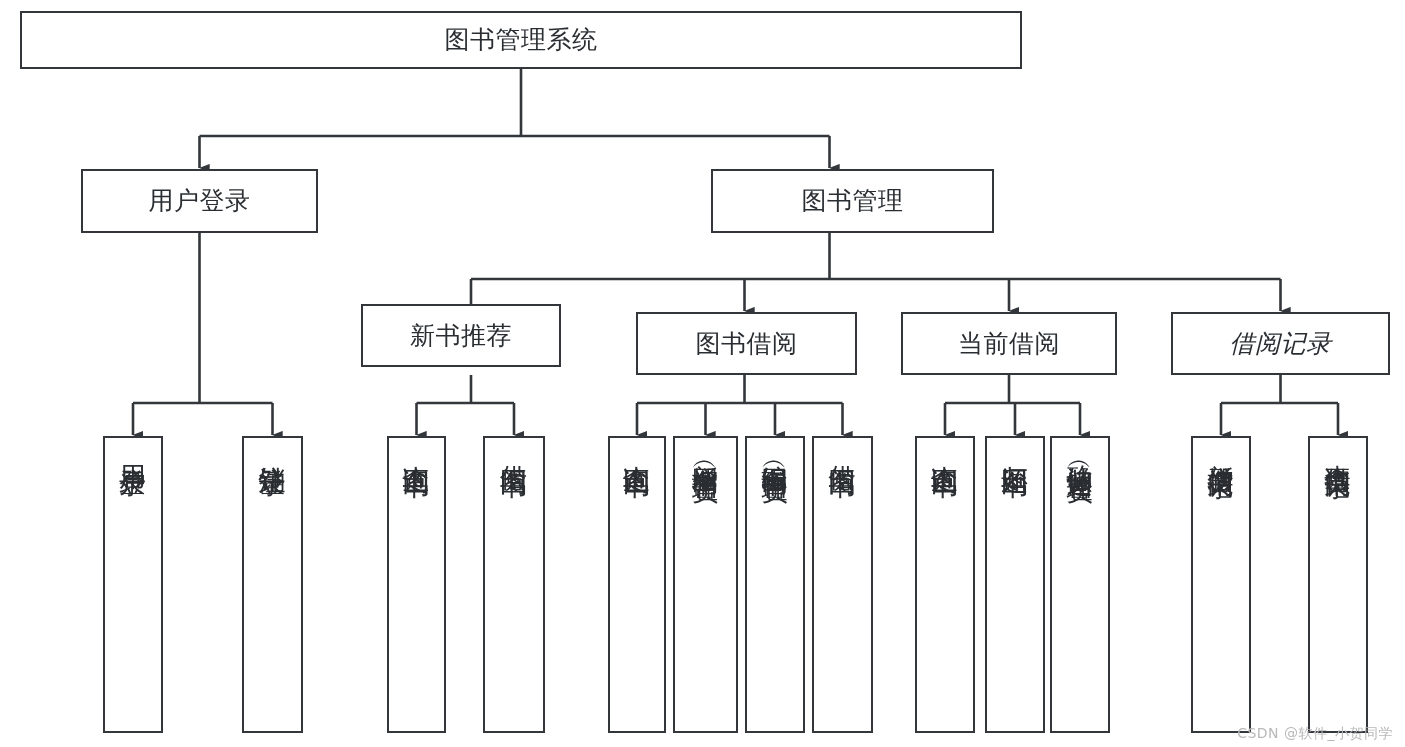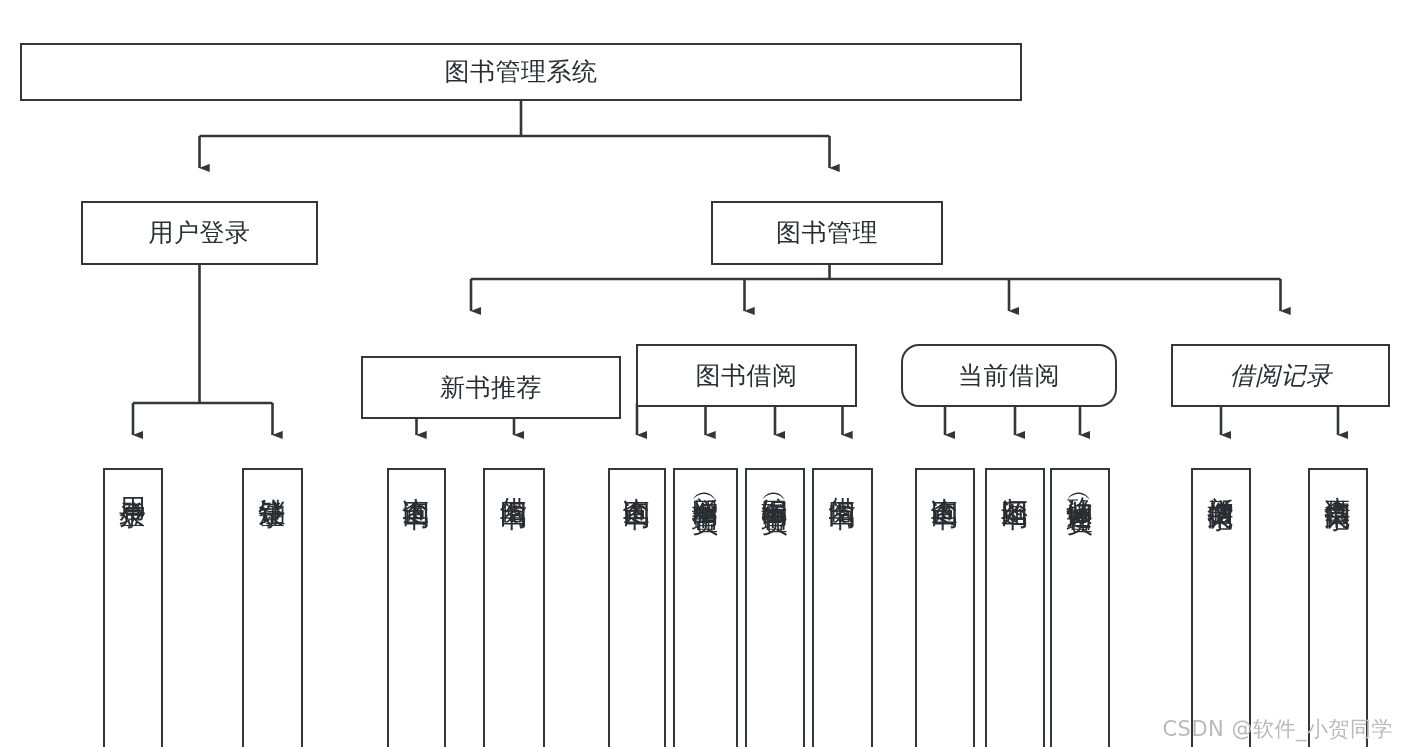--- a/index.html
+++ b/index.html
@@ -25,21 +25,20 @@
     position:absolute;
     box-sizing:border-box;
     background:#ffffff;
     border:2.5px solid #33373b;
     display:flex;
     align-items:center;
     justify-content:center;
     text-align:center;
     color:#2a2e32;
     z-index:3;
-    margin-top:32px;
   }
   .node .lbl{
     display:block;
     line-height:1.02;
     letter-spacing:0.5px;
   }
   
   .h .lbl{
     font-size:25px;
     white-space:nowrap;
@@ -55,21 +54,21 @@
     font-size:27px;
     line-height:1.08;
     letter-spacing:2px;
     white-space:nowrap;
   }
   .v.tall .lbl{ font-size:26px; }
   .watermark{
     position:absolute;
     right:12px;
     bottom:4px;
-    font-size:21px;
+    font-size:14px;
     color:#b9b9b9;
     letter-spacing:0.5px;
     white-space:nowrap;
     z-index:5;
   }
 </style>
 </head>
 <body>
 
 <div id="canvas">
@@ -117,30 +116,30 @@
       </g>
   </svg>
 
   <div id="node-layer">
       <div class="node h" style="left: 20px; top: 11px; width: 1002px; height: 58px;">
         <span class="lbl">图书管理系统</span>
       </div>
       <div class="node h" style="left: 81px; top: 169px; width: 237px; height: 64px;">
         <span class="lbl">用户登录</span>
       </div>
-      <div class="node h" style="left: 711px; top: 169px; width: 232px; height: 64px;">
+      <div class="node h" style="left: 711px; top: 169px; width: 283px; height: 64px;">
         <span class="lbl">图书管理</span>
       </div>
-      <div class="node h" style="left: 361px; top: 324px; width: 260px; height: 63px;">
+      <div class="node h" style="left: 361px; top: 304px; width: 200px; height: 63px;">
         <span class="lbl">新书推荐</span>
       </div>
       <div class="node h" style="left: 636px; top: 312px; width: 221px; height: 63px;">
         <span class="lbl">图书借阅</span>
       </div>
-      <div class="node h" style="left: 901px; top: 312px; width: 216px; height: 63px; border-radius: 18px;">
+      <div class="node h" style="left: 901px; top: 312px; width: 216px; height: 63px;">
         <span class="lbl">当前借阅</span>
       </div>
       <div class="node h" style="left: 1171px; top: 312px; width: 219px; height: 63px; font-style: italic;">
         <span class="lbl">借阅记录</span>
       </div>
       <div class="node v" style="left: 103px; top: 436px; width: 60px; height: 297px;">
         <span class="lbl">用户登录</span>
       </div>
       <div class="node v" style="left: 242px; top: 436px; width: 61px; height: 297px;">
         <span class="lbl">注销登录</span>

